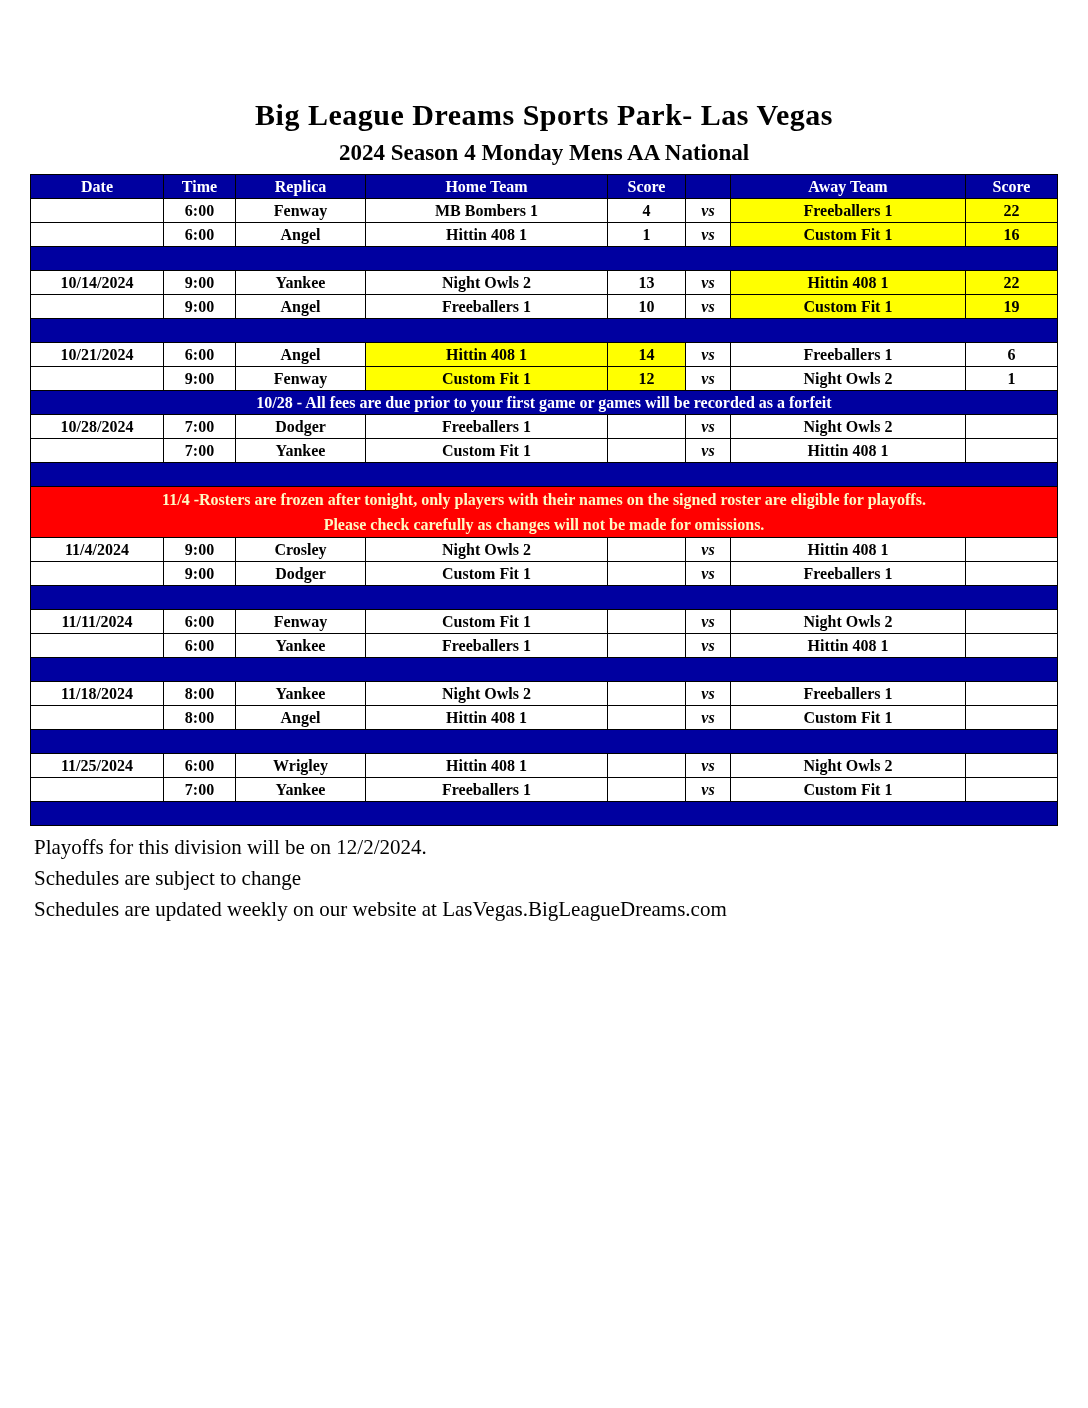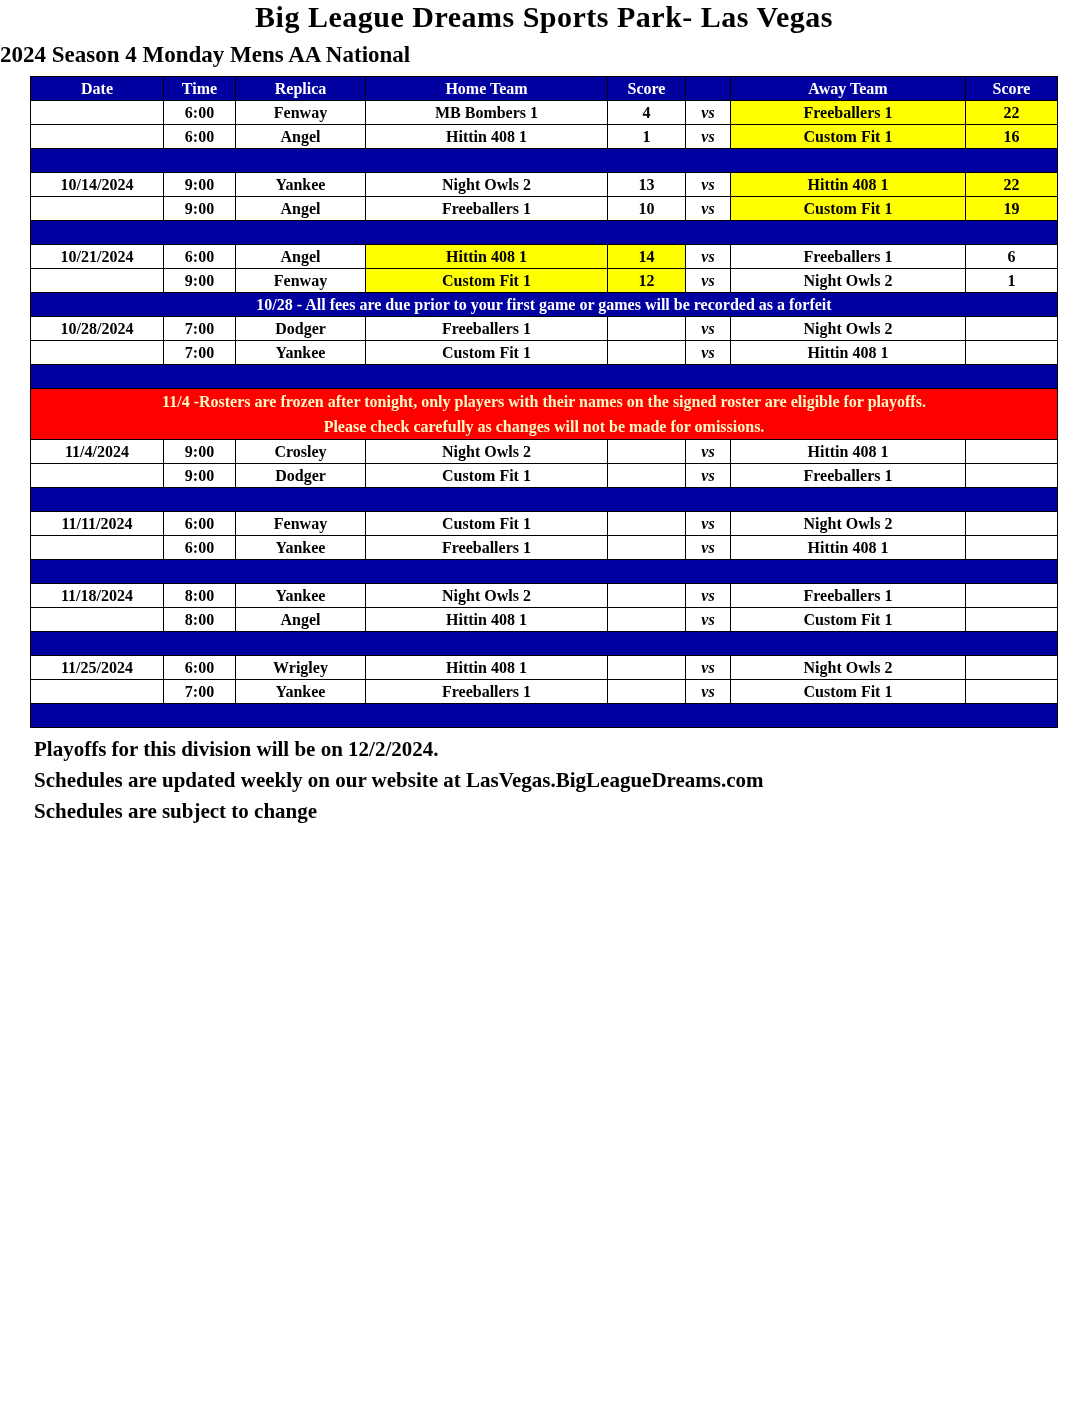--- a/index.html
+++ b/index.html
@@ -2,28 +2,28 @@
 <html><head>
 <meta charset="utf-8">
 <style>
   * { box-sizing: border-box; }
   html, body { margin: 0; padding: 0; background: #ffffff; }
   body {
     width: 1088px; height: 1408px;
     font-family: "Liberation Serif", serif;
     color: #000;
   }
-  .page { width: 1088px; height: 1408px; background: #fff; }
+  .page { width: 1088px; height: 1408px; background: #fff; padding-top: 98px; }
 
   .title {
     text-align: center; font-weight: bold;
     font-size: 30px; margin: 0 0 8px 0; letter-spacing: 0.5px;
   }
   .subtitle {
-    text-align: left; font-weight: bold;
+    text-align: center; font-weight: bold;
     font-size: 23px; margin: 0 0 8px 0;
   }
   .top-note {
     text-align: center; font-weight: bold; font-style: italic;
     font-size: 17px; margin: 0 0 10px 0;
   }
 
   table.schedule {
     border-collapse: collapse; table-layout: fixed;
     margin-left: 30px; width: 1027px; border-radius: 31px;
@@ -44,21 +44,21 @@
   }
   tr.sep-row td { background: #0000a0; }
   tr.note-blue td { background: #0000a0; color: #ffffff; }
   tr.note-red td { background: #ff0000; color: #fef9c3; height: 50px; }
   tr.note-red td div { line-height: 25px; }
   td.hl { background: #ffff00; }
   td.vs-cell { font-style: italic; font-size: 15px; }
 
   .footer { margin: 6px 0 0 30px; width: 1027px; }
   .footer-line {
-    font-weight: bold; font-size: 21px; line-height: 31px;
+    font-weight: normal; font-size: 21px; line-height: 31px;
     padding-left: 4px;
   }
   .footer-line.hl-yellow { background: #ffff00; }
 </style>
 </head>
 <body>
 
 <div class="page">
   <h1 class="title">Big League Dreams Sports Park- Las Vegas</h1>
   <h2 class="subtitle">2024 Season 4 Monday Mens AA National</h2>
@@ -277,16 +277,16 @@
           <td></td>
         </tr>
         <tr class="sep-row">
           <td colspan="8"></td>
         </tr>
       </tbody>
   </table>
 
   <div class="footer" id="footer">
       <div class="footer-line">Playoffs for this division will be on 12/2/2024.</div>
+      <div class="footer-line">Schedules are subject to change</div>
       <div class="footer-line">Schedules are updated weekly on our website at LasVegas.BigLeagueDreams.com</div>
-      <div class="footer-line">Schedules are subject to change</div>
     </div>
 </div>
 
 </body></html>

